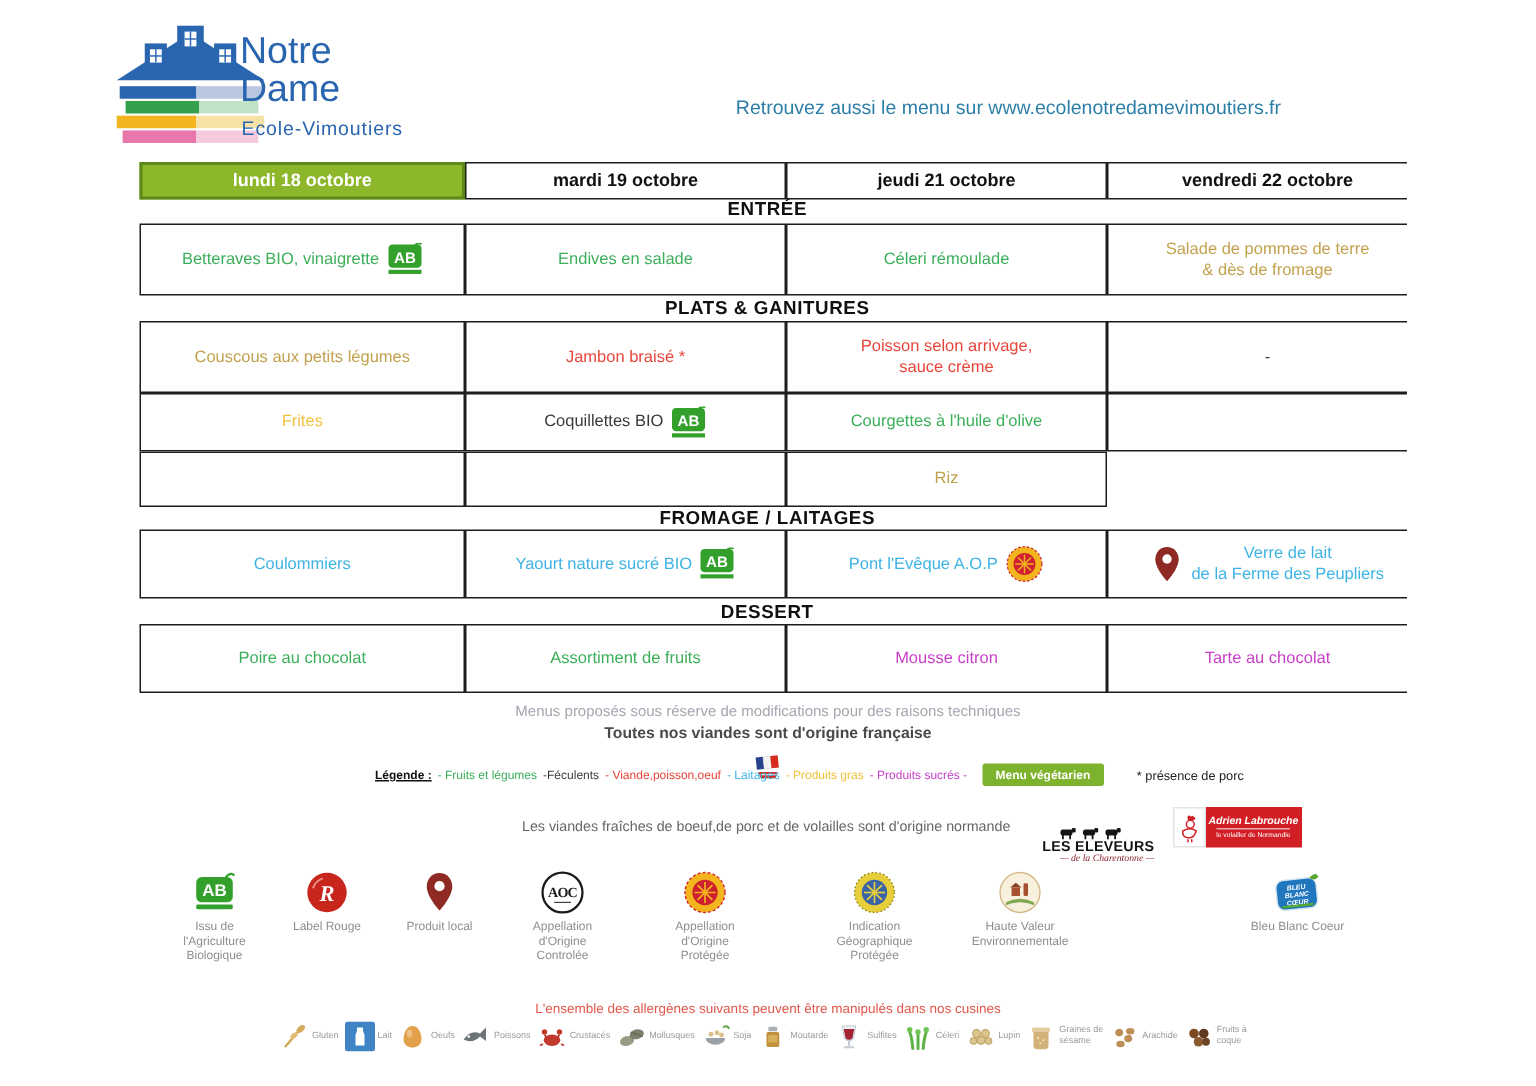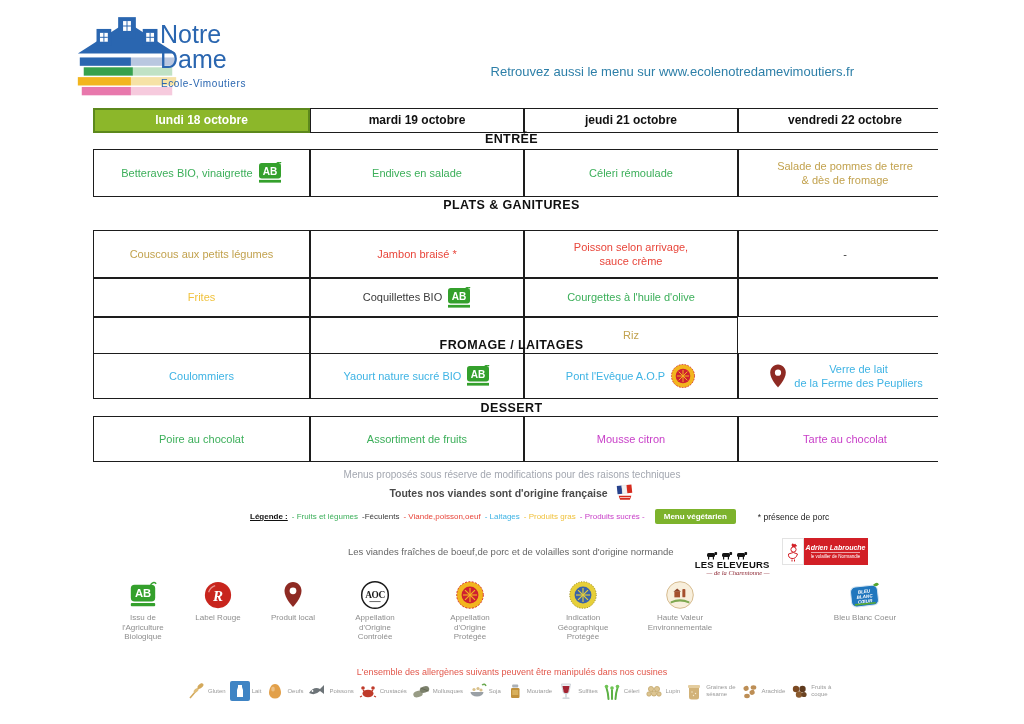--- a/index.html
+++ b/index.html
@@ -3,38 +3,38 @@
 <meta charset="utf-8">
 <style>
   html,body{margin:0;padding:0;background:#fff;}
   #page{position:relative;width:938px;height:724px;background:#fff;overflow:hidden;
         font-family:"Liberation Sans",sans-serif;color:#222;}
   .abs{position:absolute;}
   .pre{white-space:pre-line;}
 
   
   .brand-name{position:absolute;left:160px;color:#2a66b0;font-size:25px;line-height:1;}
-  .brand-sub{position:absolute;left:161px;top:78px;color:#2a66b0;font-size:10px;letter-spacing:.6px;}
+  .brand-sub{position:absolute;left:161px;top:78px;color:#2a66b0;font-size:13px;letter-spacing:.6px;}
   .site-link{position:absolute;top:64px;right:84px;font-size:13px;color:#2d7fa8;text-decoration:none;}
 
   
   .grid{position:absolute;left:82px;width:859px;display:grid;grid-template-columns:217px 214px 214px 214px;margin-left:11px;}
   .cell{border:1px solid #1d1d1d;background:#fff;display:flex;align-items:center;justify-content:center;
         gap:5px;text-align:center;padding:2px 6px;font-size:11px;line-height:1.3;box-sizing:border-box;}
   .day{font-weight:bold;font-size:12px;color:#111;}
   .day-mon{background:#8cb72a;color:#fff;border:2px solid #5c881c;}
   .sec{position:absolute;left:82px;width:859px;text-align:center;font-weight:bold;font-size:12.5px;
        color:#101010;letter-spacing:.4px;}
   .c-green{color:#3caf5a}.c-ochre{color:#c2a24e}.c-red{color:#e8453a}.c-yellow{color:#f0c23e}
   .c-blue{color:#3eb3e4}.c-magenta{color:#c83fc8}.c-dark{color:#3a3a3a}
 
   
   .note1{position:absolute;top:469px;left:0;width:1024px;text-align:center;font-size:10px;color:#a3a7b0;}
   .note2{position:absolute;top:483px;left:0;width:1024px;display:flex;justify-content:center;
-         align-items:center;gap:7px;font-size:10.5px;font-weight:bold;color:#4a4a4a;}
+         align-items:center;gap:7px;font-size:10.5px;font-weight:bold;color:#4a4a4a;flex-direction:column;}
   .legend-row{position:absolute;top:509px;left:250px;display:flex;align-items:center;gap:4px;font-size:8px;}
   .legend-label{color:#111;text-decoration:underline;font-weight:bold;}
   .veg-btn{background:#7db32c;color:#fff;font-weight:bold;font-size:8px;padding:3px 9px;border-radius:2px;margin-left:6px;}
   .pork{margin-left:18px;color:#222;font-size:8.5px;}
   .normande-row{position:absolute;top:527px;left:348px;display:flex;align-items:center;gap:12px;}
   .normande-txt{font-size:9.5px;color:#666;}
 
   
   .eleveurs{width:84px;text-align:right;line-height:1.05;margin-top:24px;}
   .cows{display:flex;justify-content:center;gap:2px;}
@@ -120,21 +120,21 @@
     <div class="cell">
       <span class="c-green">Céleri rémoulade</span>
     </div>
     <div class="cell">
       <span class="c-ochre pre">Salade de pommes de terre
 &amp; dès de fromage</span>
     </div>
   </div>
 
   <div class="sec" style="top:198px">PLATS &amp; GANITURES</div>
-  <div class="grid" style="top:230px;grid-template-rows:48px 39px 37px">
+  <div class="grid" style="top:214px;grid-template-rows:48px 39px 37px">
     <div class="cell">
       <span class="c-ochre">Couscous aux petits légumes</span>
     </div>
     <div class="cell">
       <span class="c-red">Jambon braisé *</span>
     </div>
     <div class="cell">
       <span class="c-red pre">Poisson selon arrivage,
 sauce crème</span>
     </div>

